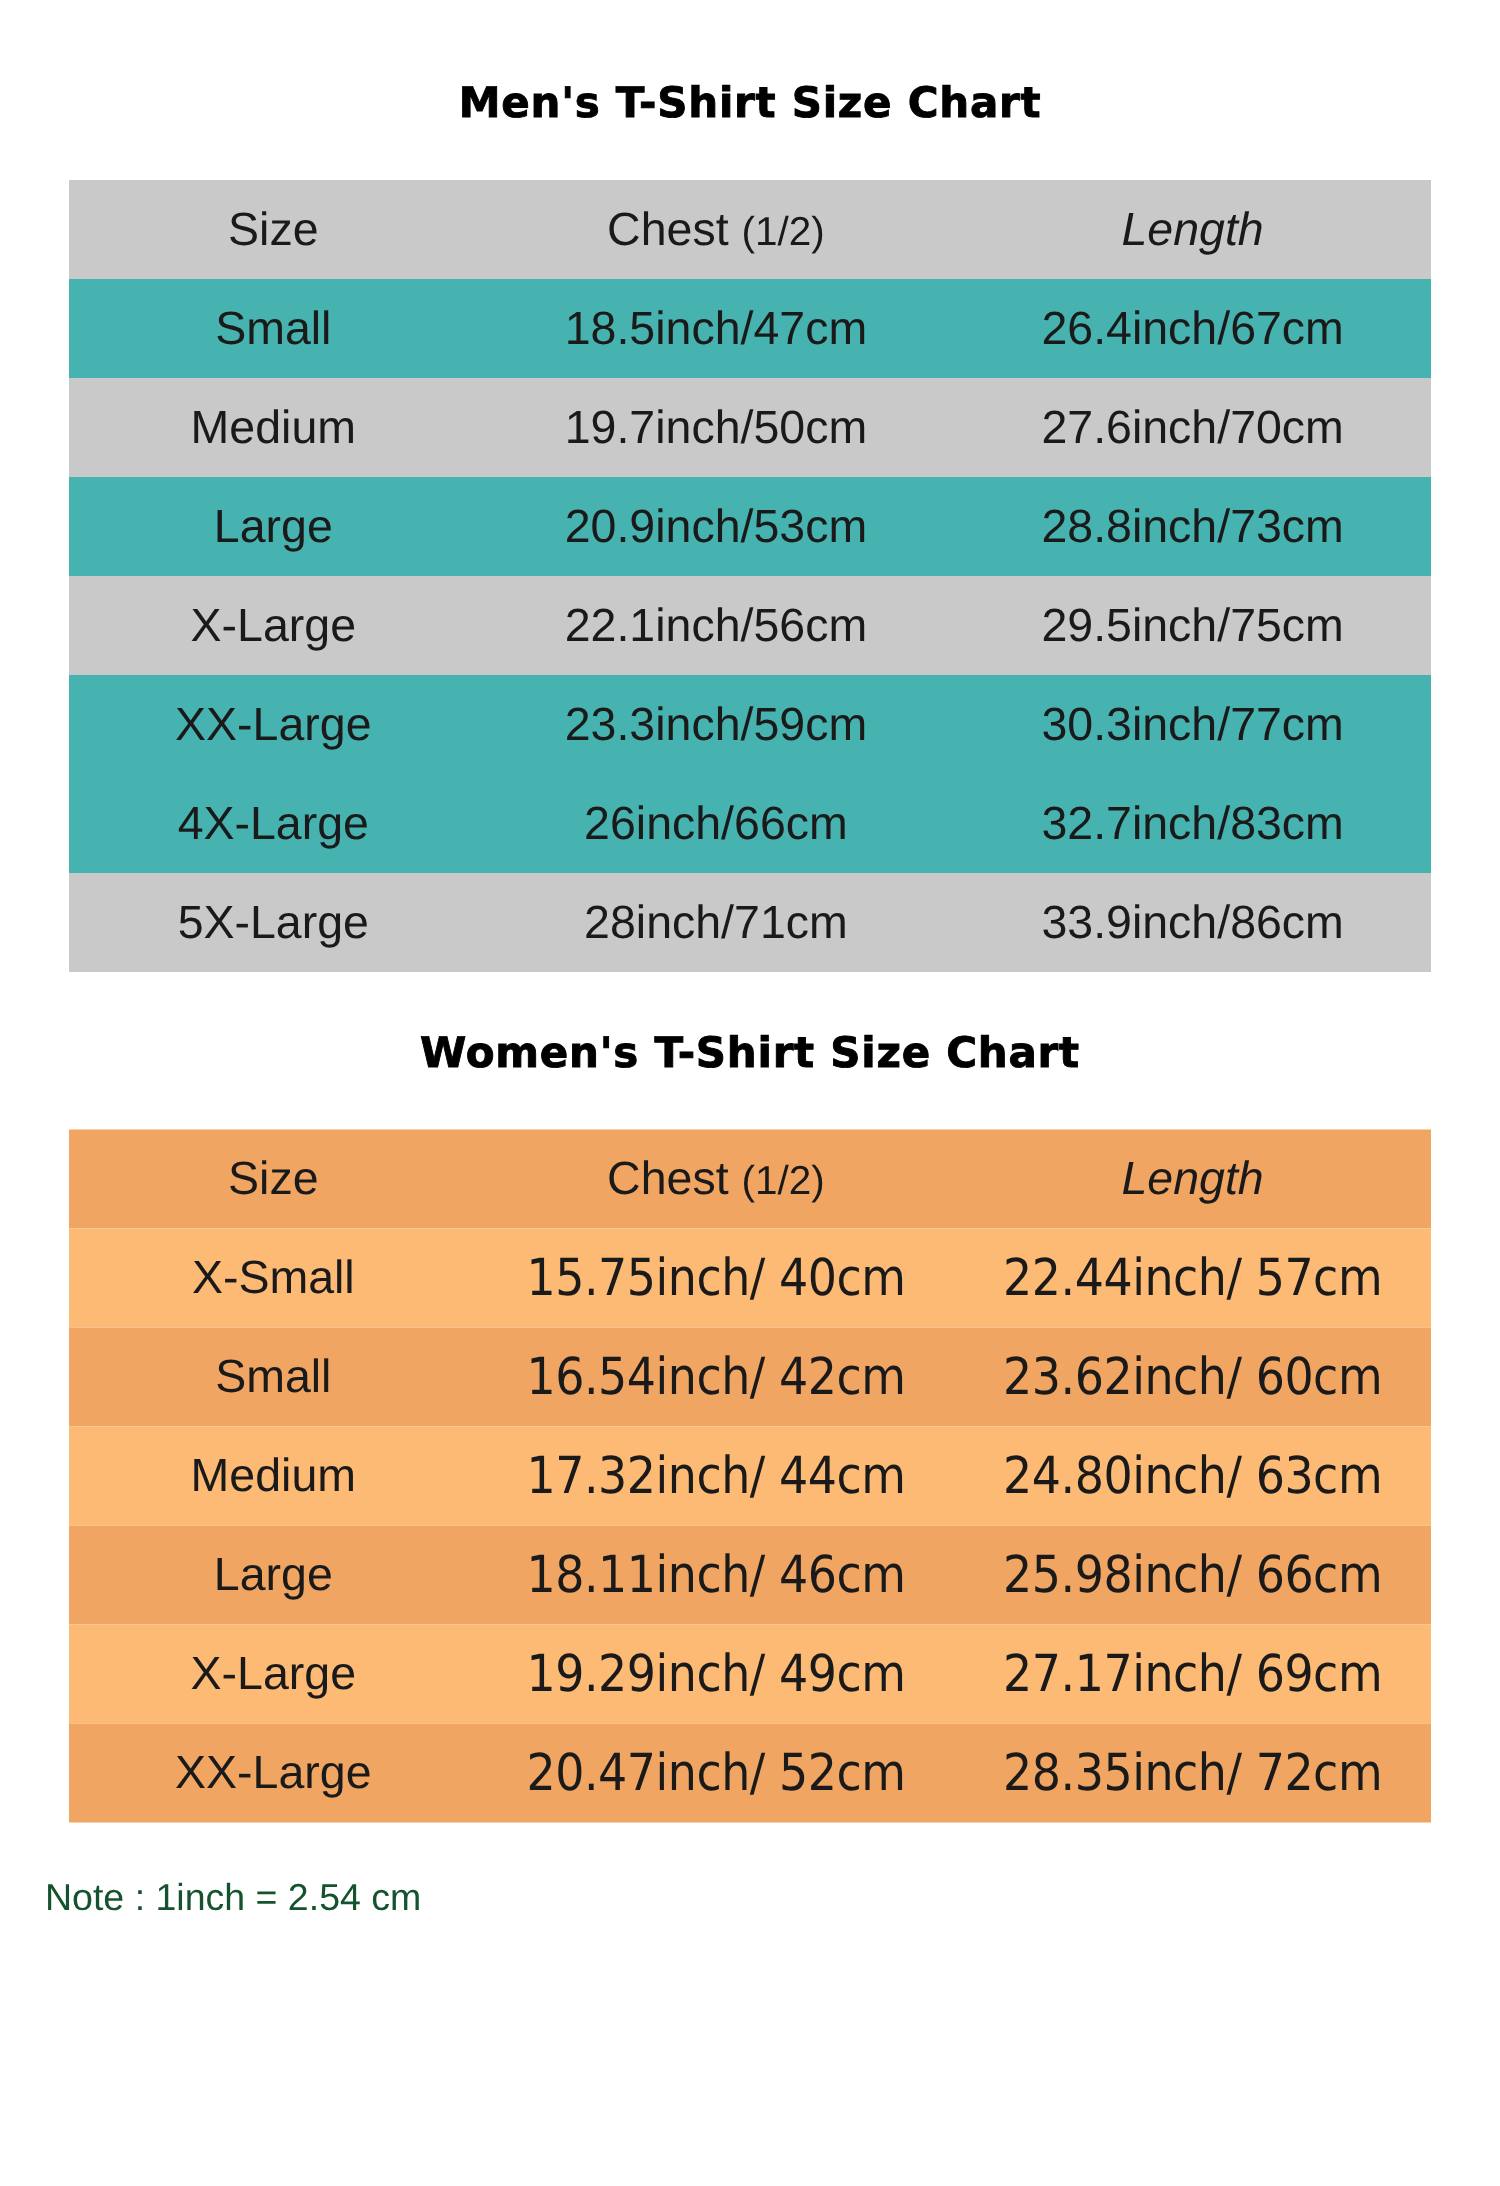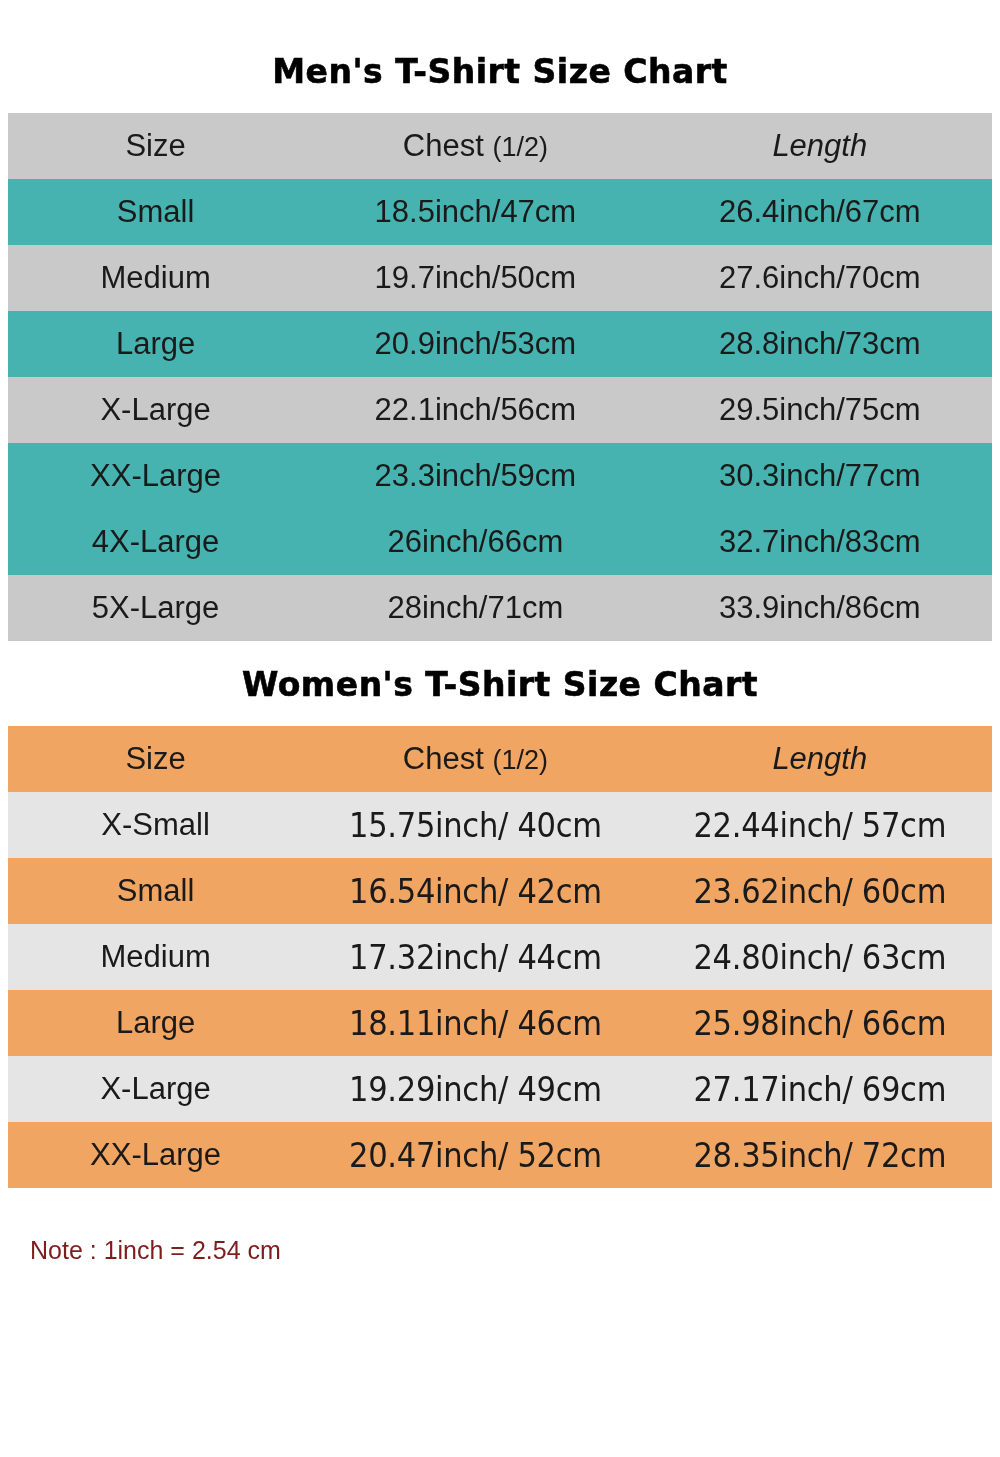--- a/index.html
+++ b/index.html
@@ -19,33 +19,33 @@
     width: 1000px;
     height: 1457px;
     box-sizing: border-box;
   }
 
   
   .chart-title {
     text-align: center;
     font-family: "DejaVu Sans", sans-serif;
     font-weight: bold;
-    font-size: 33px;
+    font-size: 28px;
     letter-spacing: 0.5px;
     color: #000000;
     -webkit-text-stroke: 0.6px #000;
     margin: 0;
   }
   #men-title { padding-top: 52px; padding-bottom: 18px; }
   #women-title { padding-top: 20px; padding-bottom: 18px; }
 
   
   table.size-table {
-    width: 984px;
-    margin: 4px auto;
+    width: 908px;
+    margin: 17px auto;
     border-collapse: collapse;
     table-layout: fixed;
   }
   table.size-table td, table.size-table th {
     text-align: center;
     vertical-align: middle;
     border: none;
     padding: 0;
   }
   .col-size { width: 30%; }
@@ -70,34 +70,34 @@
     font-size: 31px;
   }
   .men tr.alt-a td { background: #c9c9c9; }
   .men tr.alt-b td { background: #47b3b0; }
 
   
   .women td {
     height: 66px;
     font-size: 31px;
   }
-  .women tr.alt-a td { background: #e5e5e5; }
+  .women tr.alt-a td { background: #fdba74; }
   .women tr.alt-b td { background: #f0a562; }
   .women .measure {
     font-family: "DejaVu Sans Condensed", "Liberation Sans Narrow", "Liberation Sans", sans-serif;
     font-size: 34px;
     letter-spacing: -0.3px;
   }
 
   
   .notes {
-    margin: 44px 0 0 30px;
+    margin: 32px 0 0 30px;
     font-size: 25px;
     line-height: 1.5;
-    color: #7f1d1d;
+    color: #14532d;
   }
   .notes div { white-space: nowrap; }
 </style>
 </head>
 <body>
 
 <div class="page">
 
   <h1 class="chart-title" id="men-title">Men's T-Shirt Size Chart</h1>
 

